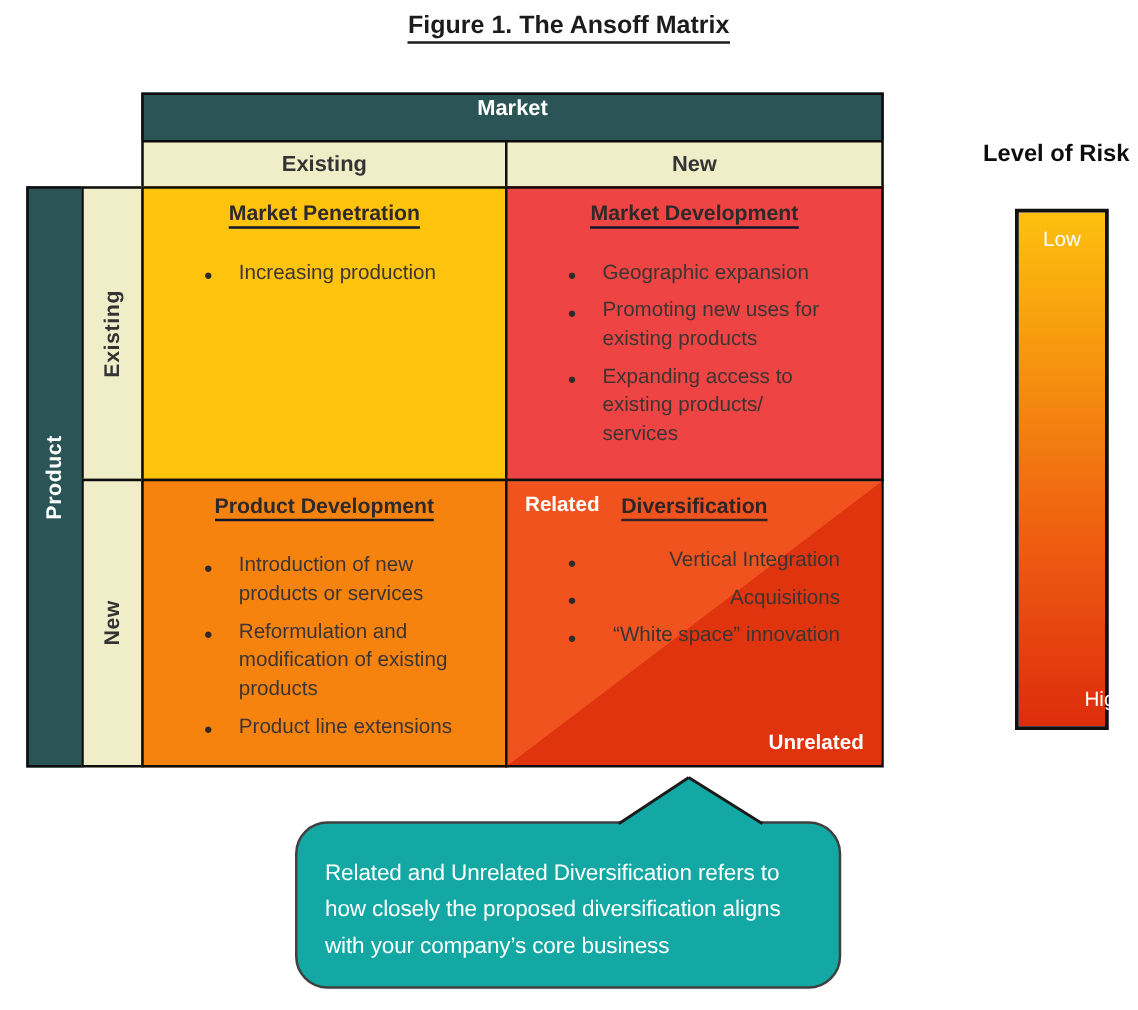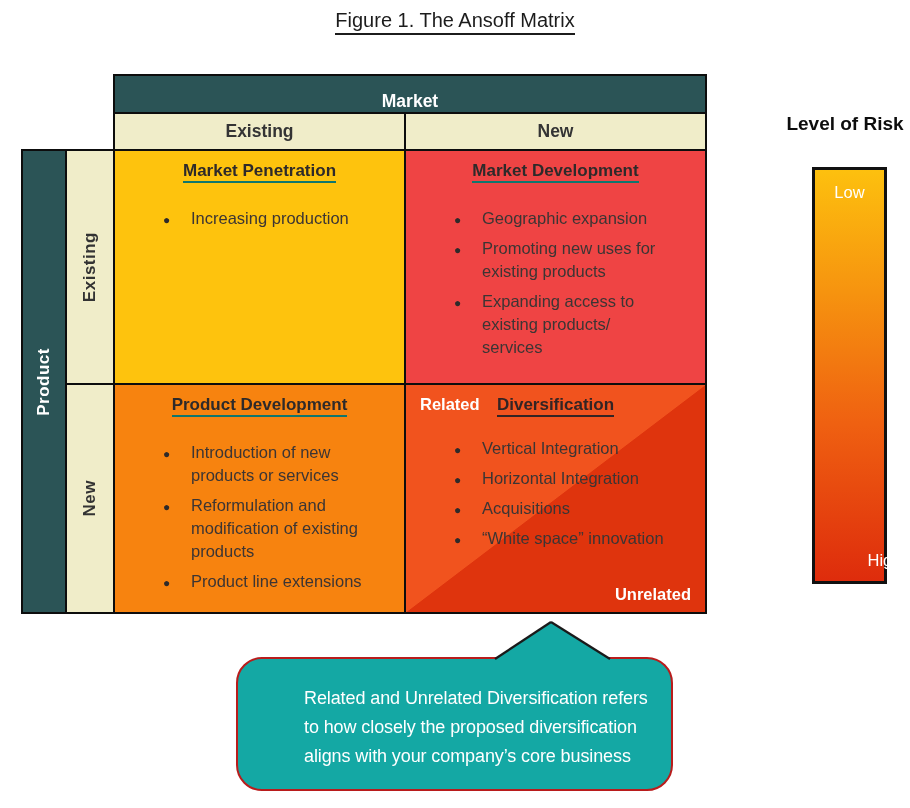--- a/index.html
+++ b/index.html
@@ -1,27 +1,27 @@
 <!DOCTYPE html>
 <html><head>
 <meta charset="utf-8">
 <style>
   html,body{margin:0;padding:0;background:#fff;}
   .page{position:relative;width:910px;height:808px;background:#fff;overflow:hidden;
         font-family:"Liberation Sans",sans-serif;}
 
   
   .fig-title{position:absolute;top:9px;left:0;width:910px;text-align:center;
-             font-size:20px;font-weight:normal;color:#1c1c1c;}
+             font-size:20px;font-weight:bold;color:#1c1c1c;}
   .fig-title span{border-bottom:2.5px solid #1c1c1c;padding-bottom:2px;}
 
   
   .cell{position:absolute;box-sizing:border-box;border:2px solid #0d0d0d;}
   .market-band{left:113px;top:74px;width:594px;height:40px;background:#2B5456;
-               display:flex;align-items:flex-end;justify-content:center;
+               display:flex;align-items:flex-start;justify-content:center;
                color:#fff;font-weight:bold;font-size:17.5px;}
   .col-header{background:#F0EDC9;display:flex;align-items:center;justify-content:center;
               color:#343434;font-weight:bold;font-size:17.5px;}
   .col-existing{left:113px;top:112px;width:293px;height:39px;}
   .col-new{left:404px;top:112px;width:303px;height:39px;}
 
   .product-band{left:21px;top:149px;width:46px;height:465px;background:#2B5456;
                 display:flex;align-items:center;justify-content:center;}
   .row-header{background:#F0EDC9;display:flex;align-items:center;justify-content:center;}
   .row-existing{left:65px;top:149px;width:50px;height:236px;}
@@ -32,23 +32,23 @@
   .vtext.dark{color:#333;}
 
   
   .quadrant{overflow:hidden;}
   .q-mp{left:113px;top:149px;width:293px;height:236px;background:#FEC30D;}
   .q-md{left:404px;top:149px;width:303px;height:236px;background:#ef4444;}
   .q-pd{left:113px;top:383px;width:293px;height:231px;background:#F7830F;}
   .q-dv{left:404px;top:383px;width:303px;height:231px;
         background:linear-gradient(to bottom right,#F1531E 50%,#DF340D 50.2%);}
   .q-title{margin-top:10px;text-align:center;font-size:17px;font-weight:bold;color:#2e2a2a;}
-  .q-title span{border-bottom:2px solid #0f766e;padding-bottom:1px;}
+  .q-title span{border-bottom:2px solid #0f172a;padding-bottom:1px;}
   .quadrant ul{margin:26px 0 0 46px;padding:0;list-style:none;}
-  .q-dv ul{margin-top:22px;}
+  .q-dv ul{margin-top:22px;text-align:right;}
   .quadrant li{position:relative;padding-left:30px;margin-bottom:7px;
                font-size:16.5px;line-height:23px;color:#3C3534;}
   .quadrant li::before{content:"●";position:absolute;left:2px;top:2px;font-size:12px;color:#2e2a2a;}
   .q-left li{max-width:205px;}
   .q-right li{max-width:190px;}
   .corner-label{position:absolute;color:#fff;font-weight:bold;font-size:16.5px;}
   .corner-related{left:14px;top:10px;}
   .corner-unrelated{right:14px;bottom:8px;}
   .q-dv .q-title{color:#332424;}
   .q-dv .q-title span{border-bottom-color:#332424;}
@@ -59,22 +59,22 @@
   .risk-bar{position:absolute;left:812px;top:167px;width:75px;height:417px;
             box-sizing:border-box;border:3px solid #111;
             background:linear-gradient(180deg,#FDC00E 0%,#F6930F 30%,#EF6011 62%,#DE2C0C 100%);}
   .risk-low{position:absolute;top:13px;left:0;width:100%;text-align:center;
             color:#fff;font-size:16.5px;}
   .risk-high{position:absolute;bottom:11px;left:0;width:100%;text-align:center;
              color:#fff;font-size:16.5px;margin-left:35px;}
 
   
   .callout-box{position:absolute;left:236px;top:657px;width:437px;height:134px;
-               box-sizing:border-box;background:#14A8A4;border:2px solid #b91c1c;
-               border-radius:26px;z-index:1;padding-left:44px;}
+               box-sizing:border-box;background:#14A8A4;border:2px solid #404040;
+               border-radius:26px;z-index:1;}
   .callout-box p{margin:0;padding:25px 22px 0 22px;color:#fff;font-size:18px;
                  line-height:29px;letter-spacing:-0.1px;}
   .callout-pointer{position:absolute;left:450px;top:612px;width:220px;height:62px;z-index:2;}
 </style>
 </head>
 <body>
 
 <div class="page">
 
   <div class="fig-title">
@@ -134,21 +134,20 @@
       </ul>
   </div>
 
   <div class="cell quadrant q-dv q-right">
     <span class="corner-label corner-related">Related</span>
     <div class="q-title">
       <span>Diversification</span>
     </div>
     <ul>
         <li>Vertical Integration</li>
-        <li>Horizontal Integration</li>
         <li>Acquisitions</li>
         <li>“White space” innovation</li>
       </ul>
     <span class="corner-label corner-unrelated">Unrelated</span>
   </div>
 
   <div class="risk-title">Level of Risk</div>
   <div class="risk-bar">
     <div class="risk-low">Low</div>
     <div class="risk-high">High</div>

